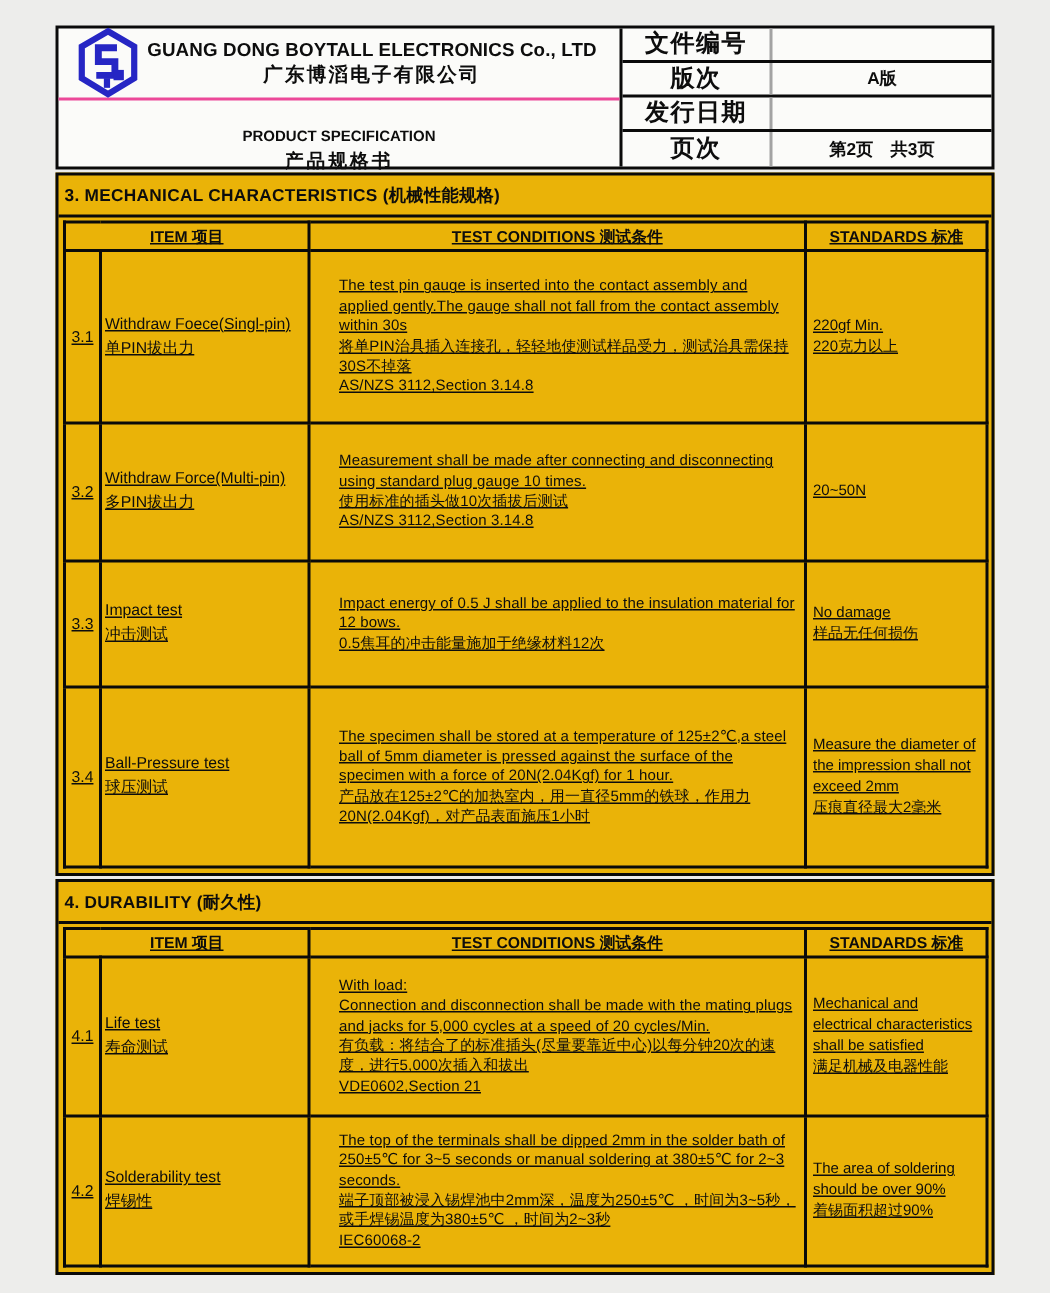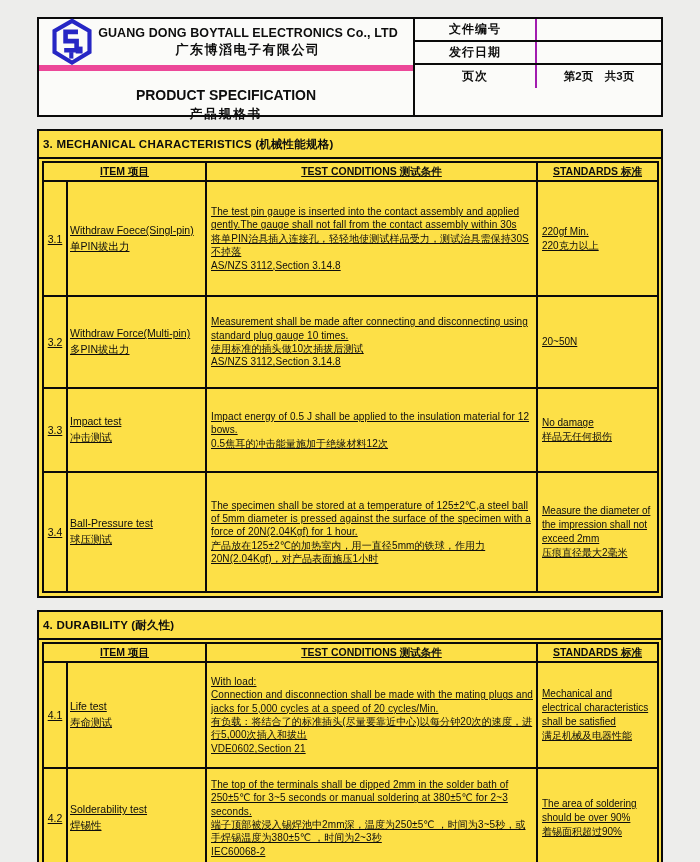--- a/index.html
+++ b/index.html
@@ -20,57 +20,57 @@
     border:2.5px solid #0a0a0a;
     background:#fbfbf9;
   }
   .header-left{
     width:374px;
     border-right:2px solid #0a0a0a;
     display:flex;flex-direction:column;
   }
   .company-cell{
     height:46px;
-    border-bottom:6px solid #ec4899;
+    border-bottom:2px solid #ec4899;
     display:flex;align-items:center;
     padding:0 4px 0 8px;
   }
   .logo-wrap{width:50px;display:flex;align-items:center;justify-content:center;}
   .company-names{flex:1;text-align:center;line-height:1.25;padding-right:10px;}
   .company-en{font-weight:bold;font-size:12.5px;letter-spacing:0.1px;}
   .company-cn{font-weight:bold;font-size:13px;letter-spacing:1.5px;}
   .product-cell{
     height:44px;
     display:flex;flex-direction:column;justify-content:center;
     text-align:center;line-height:1.4;
   }
-  .product-en{font-weight:bold;font-size:14px;margin-top:24px;}
+  .product-en{font-weight:bold;font-size:10px;margin-top:24px;}
   .product-cn{font-weight:bold;font-size:12.5px;letter-spacing:2px;}
   .header-right{flex:1;display:flex;flex-direction:column;}
   .info-row{
     height:23px;box-sizing:border-box;
     display:flex;
     border-bottom:2px solid #0a0a0a;
   }
   .info-row:last-child{border-bottom:none;}
   .info-label{
-    width:122px;box-sizing:border-box;
-    border-right:2px solid #a21caf;
+    width:100px;box-sizing:border-box;
+    border-right:2px solid #a3a3a3;
     display:flex;align-items:center;justify-content:center;
-    font-weight:bold;font-size:12px;letter-spacing:1px;
+    font-weight:bold;font-size:16px;letter-spacing:1px;
   }
   .info-value{
     flex:1;display:flex;align-items:center;justify-content:center;
     font-weight:bold;font-size:11.5px;
   }
   
   .section-box{
     border:2.5px solid #0a0a0a;
-    background:#fde047;
-    margin-top:12px;
+    background:#eab308;
+    margin-top:2px;
   }
   .section-title{
     font-weight:bold;font-size:11.5px;
     padding:6px 4px 5px 4px;
     border-bottom:2px solid #0a0a0a;
     letter-spacing:0.2px;
   }
   table.spec-table{
     border-collapse:collapse;
     width:calc(100% - 5px);
@@ -93,21 +93,21 @@
   .no-cell{
     text-align:center;font-size:10.5px;vertical-align:middle;padding:0;
   }
   .item-cell{
     text-align:left;font-size:10.5px;vertical-align:middle;
     white-space:pre-line;line-height:1.5;padding:2px;
   }
   .cond-cell{
     font-size:10px;vertical-align:middle;
     white-space:pre-line;line-height:1.34;
-    padding:3px 3px 3px 4px;
+    padding:3px 3px 3px 19px;
     letter-spacing:0.1px;
   }
   .std-cell{
     font-size:10px;vertical-align:middle;
     white-space:pre-line;line-height:1.4;
     padding:2px 4px 2px 4px;
   }
 </style>
 </head>
 <body>
@@ -137,20 +137,24 @@
       <div class="product-cell">
         <div class="product-en">PRODUCT SPECIFICATION</div>
         <div class="product-cn">产品规格书</div>
       </div>
     </div>
     <div class="header-right">
       <div class="info-row">
         <div class="info-label">文件编号</div>
       </div>
       <div class="info-row">
+        <div class="info-label">版次</div>
+        <div class="info-value">A版</div>
+      </div>
+      <div class="info-row">
         <div class="info-label">发行日期</div>
       </div>
       <div class="info-row">
         <div class="info-label">页次</div>
         <div class="info-value">第2页　共3页</div>
       </div>
     </div>
   </div>
 
   <div class="section-box">

